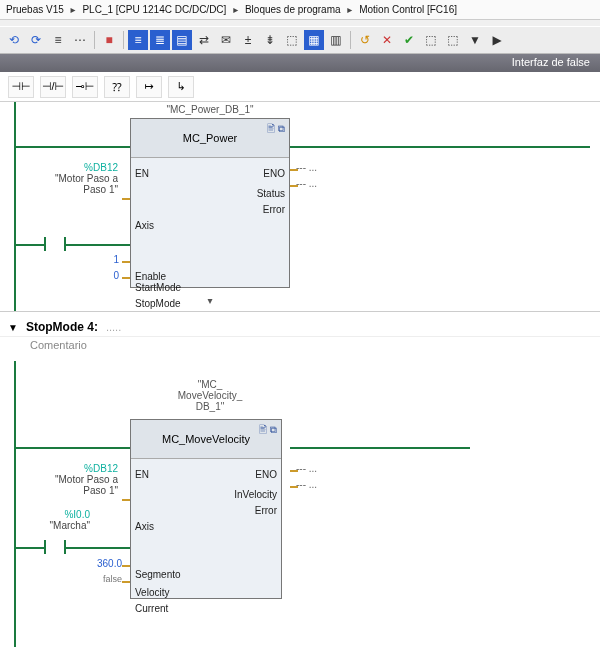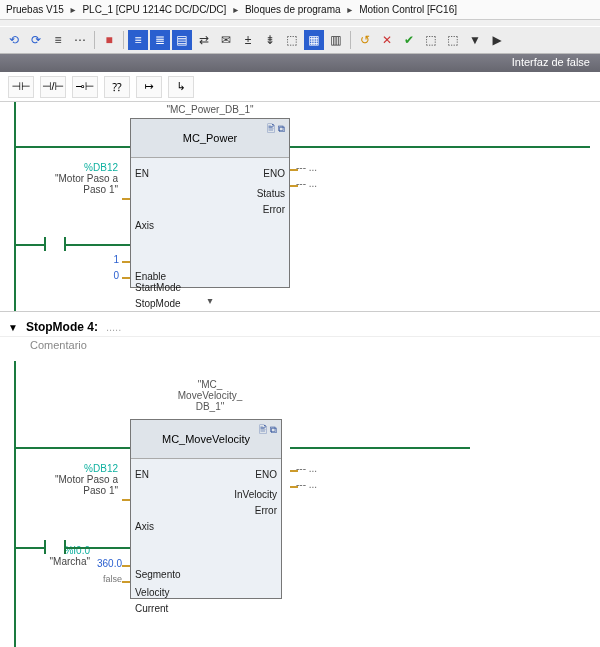--- a/index.html
+++ b/index.html
@@ -328,21 +328,21 @@
 
     <div class="hwire" style="left:290px; top:86px; width:180px;"></div>
 
     <div class="tag" style="left:34px; top:102px; width:84px;">
       <span class="addr">%DB12</span>
       <span class="sym" style="white-space:pre-line;">"Motor Paso a
 Paso 1"</span>
     </div>
     <div class="stub" style="left:122px; top:138px;"></div>
 
-    <div class="tag" style="left:18px; top:148px; width:72px;margin-top:36px;">
+    <div class="tag" style="left:18px; top:148px; width:72px;">
       <span class="addr">%I0.0</span>
       <span class="sym">"Marcha"</span>
     </div>
     <div class="hwire" style="left:16px; top:186px; width:28px;"></div>
     <div class="contact" style="left:44px; top:179px;"></div>
     <div class="hwire" style="left:66px; top:186px; width:64px;"></div>
 
     <div class="tag valnum" style="left:88px; top:197px; width:34px;">360.0</div>
     <div class="stub" style="left:122px; top:204px;"></div>
     <div class="tag valbool" style="left:92px; top:213px; width:30px;">false</div>

